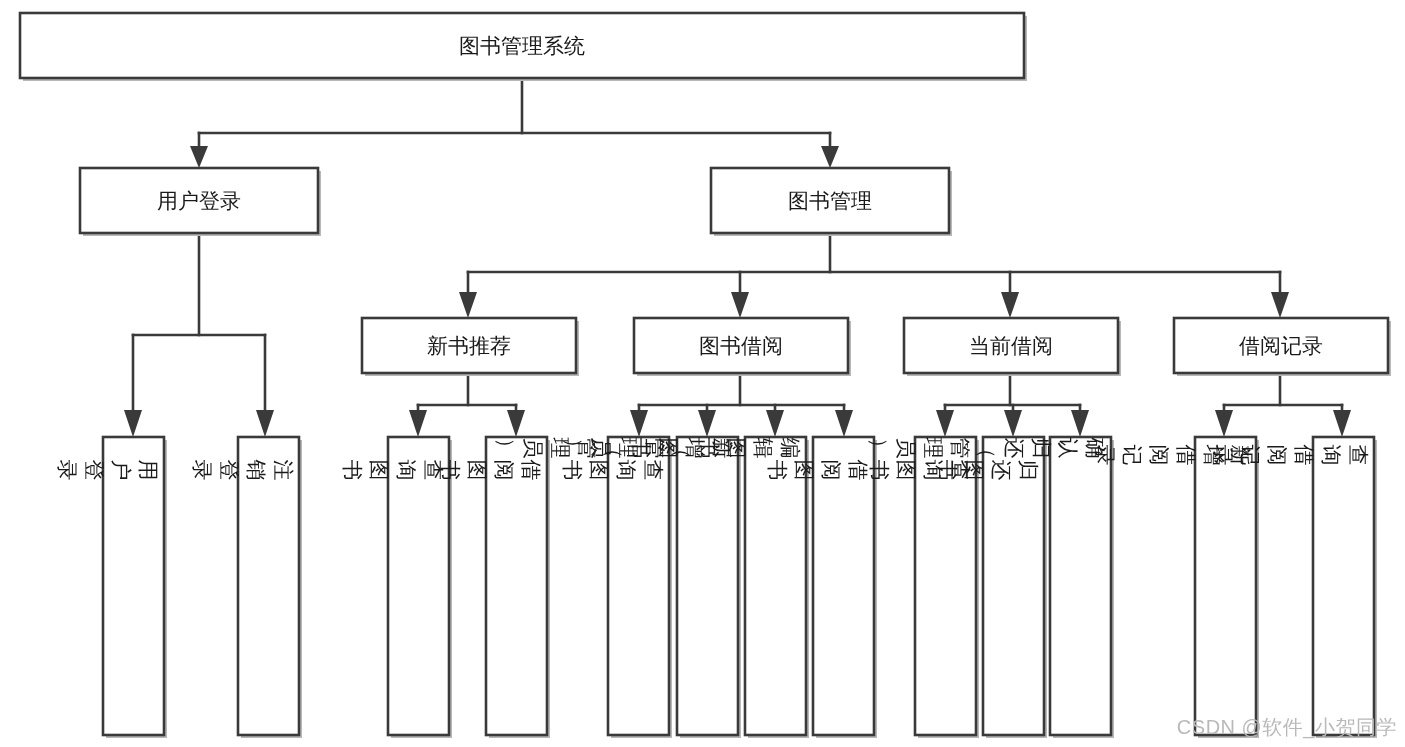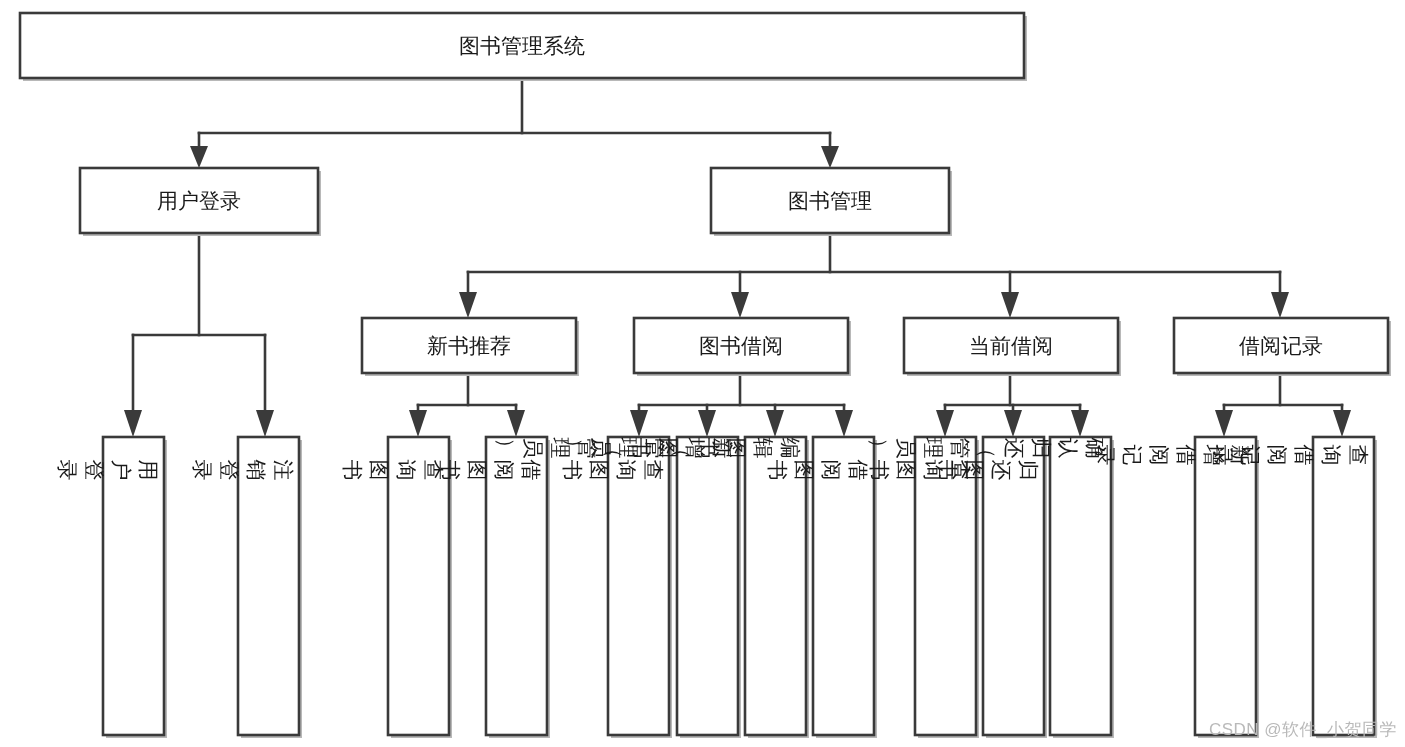--- a/index.html
+++ b/index.html
@@ -57,21 +57,21 @@
     font-family: "Liberation Sans", "DejaVu Sans", sans-serif;
     font-size: 21px;
     fill: #1a1a1a;
     text-anchor: middle;
   }
   .watermark {
     position: absolute;
     right: 8px;
     bottom: 6px;
     font-family: "Liberation Sans", "DejaVu Sans", sans-serif;
-    font-size: 17px;
+    font-size: 20px;
     color: #b9b9b9;
     letter-spacing: 0.5px;
     white-space: nowrap;
     user-select: none;
   }
 </style>
 </head>
 <body>
 
 <div id="diagram-root">

